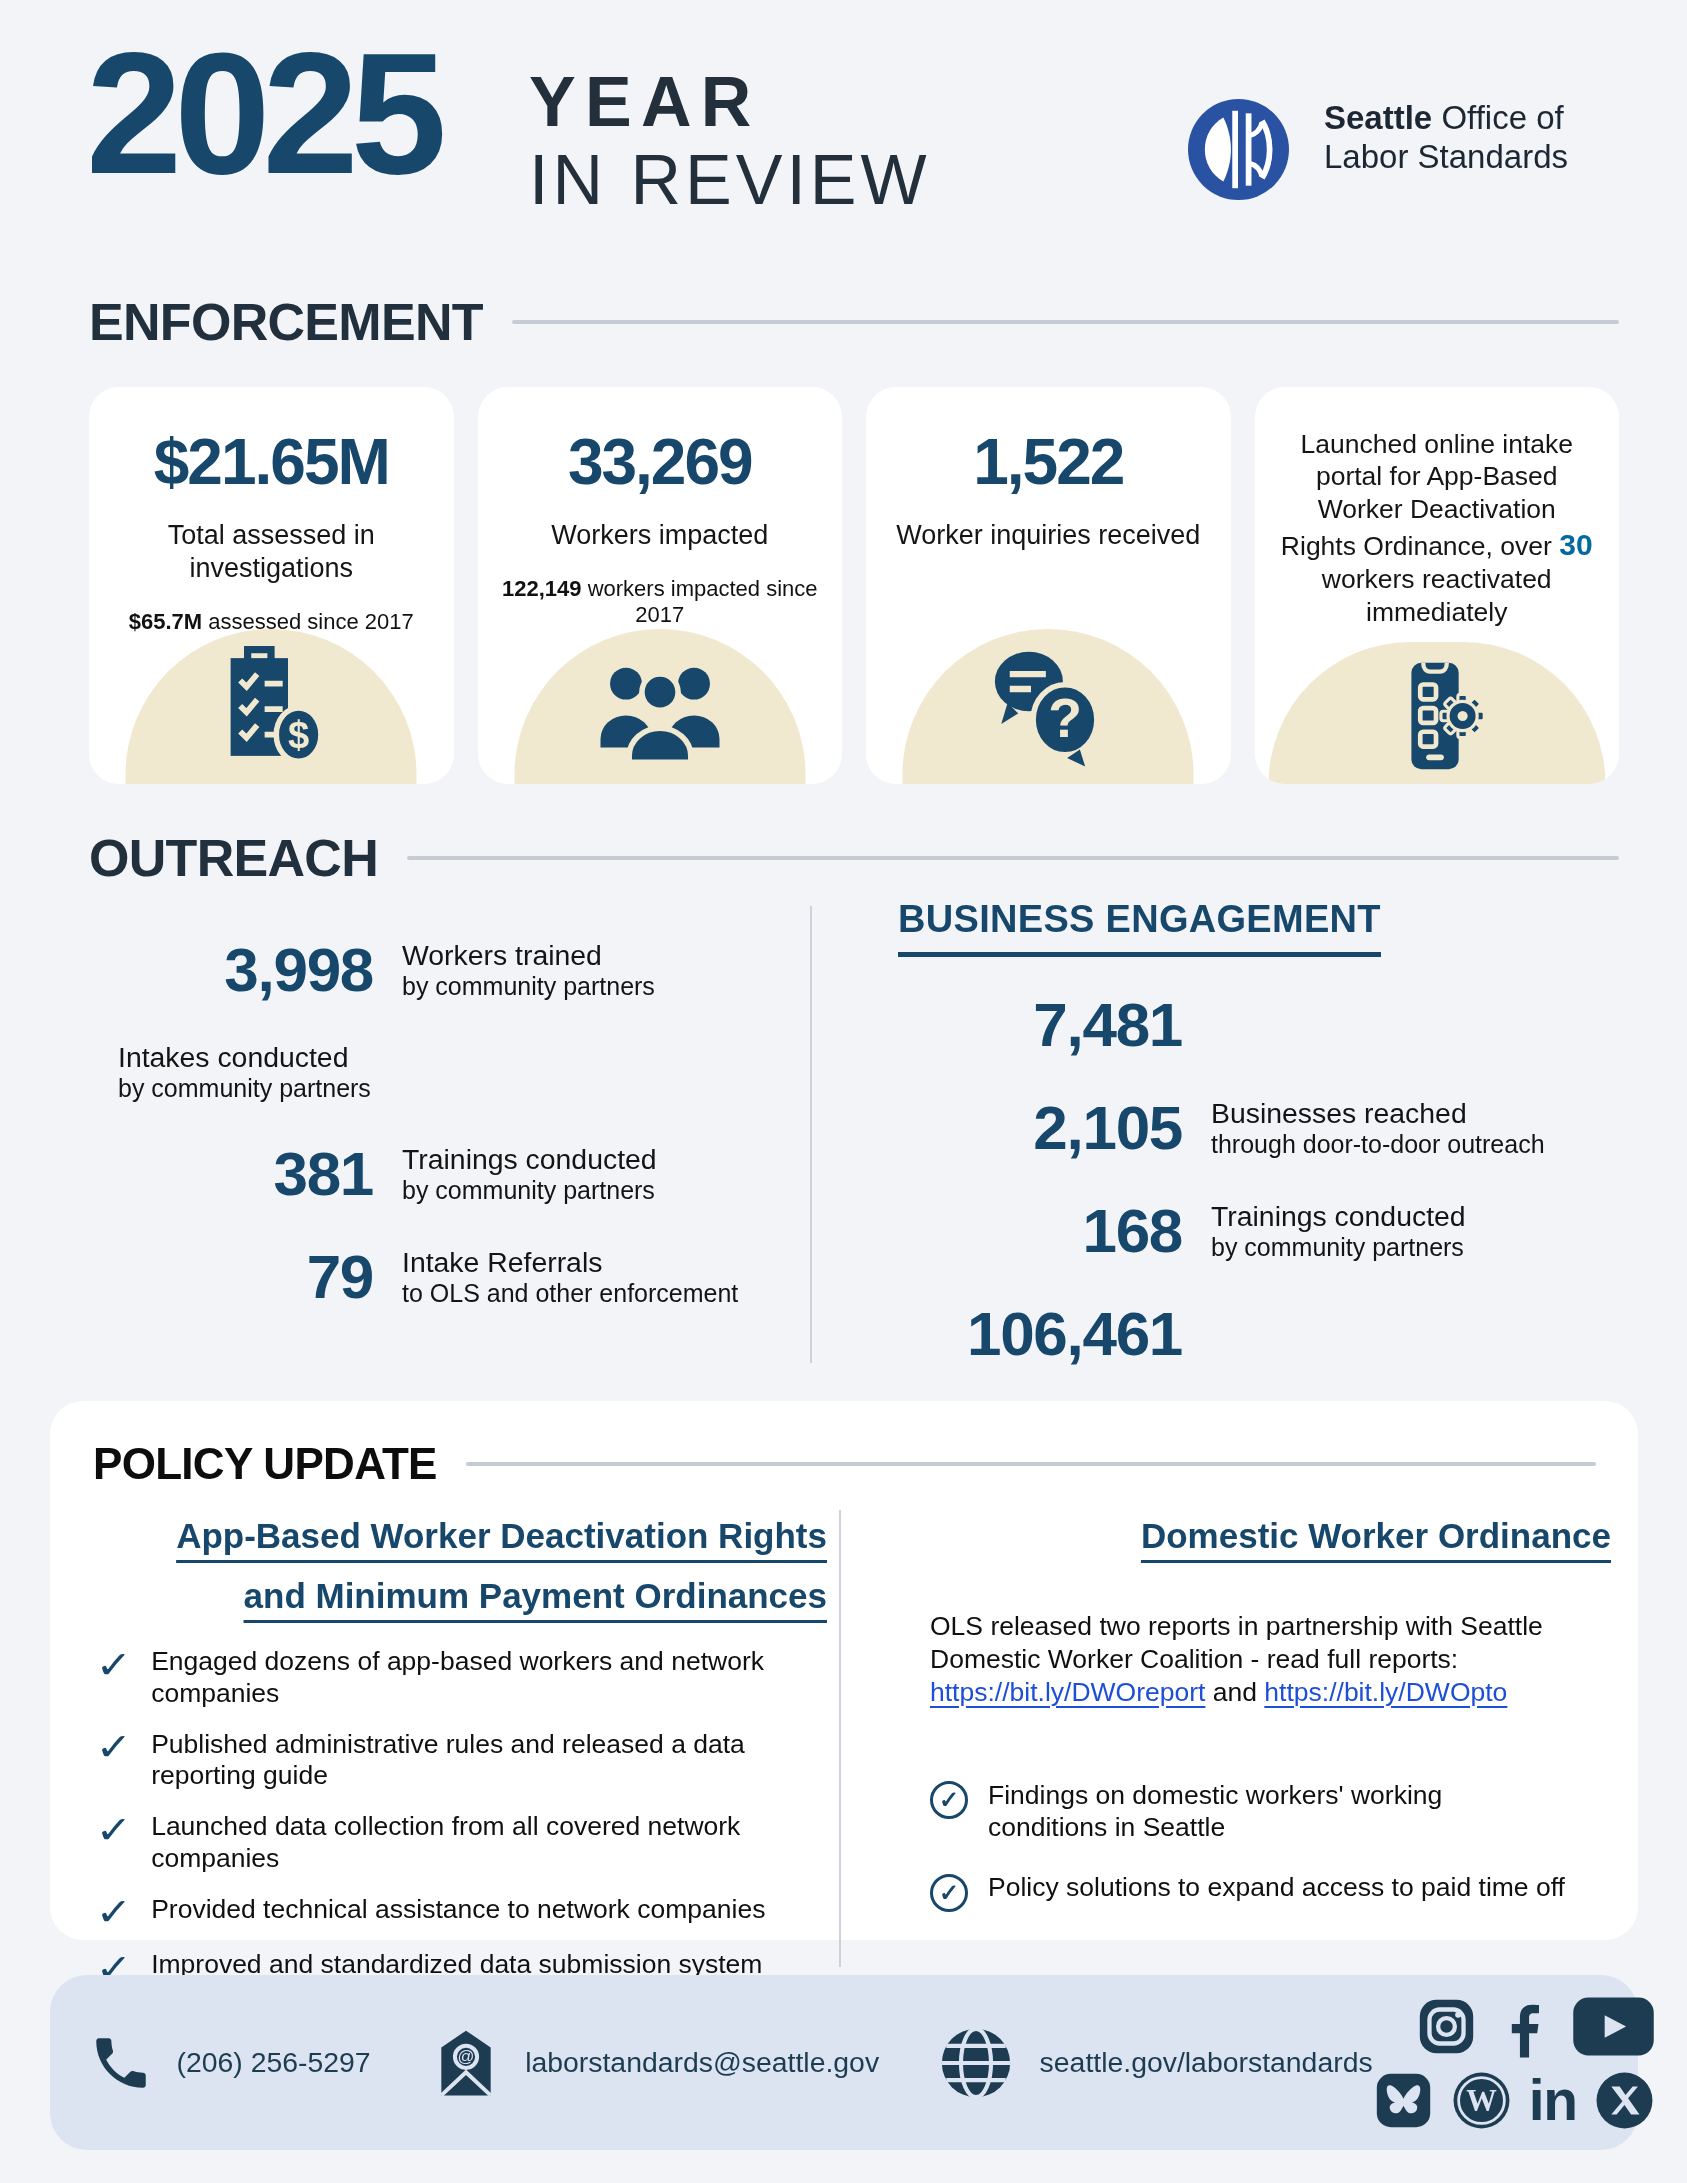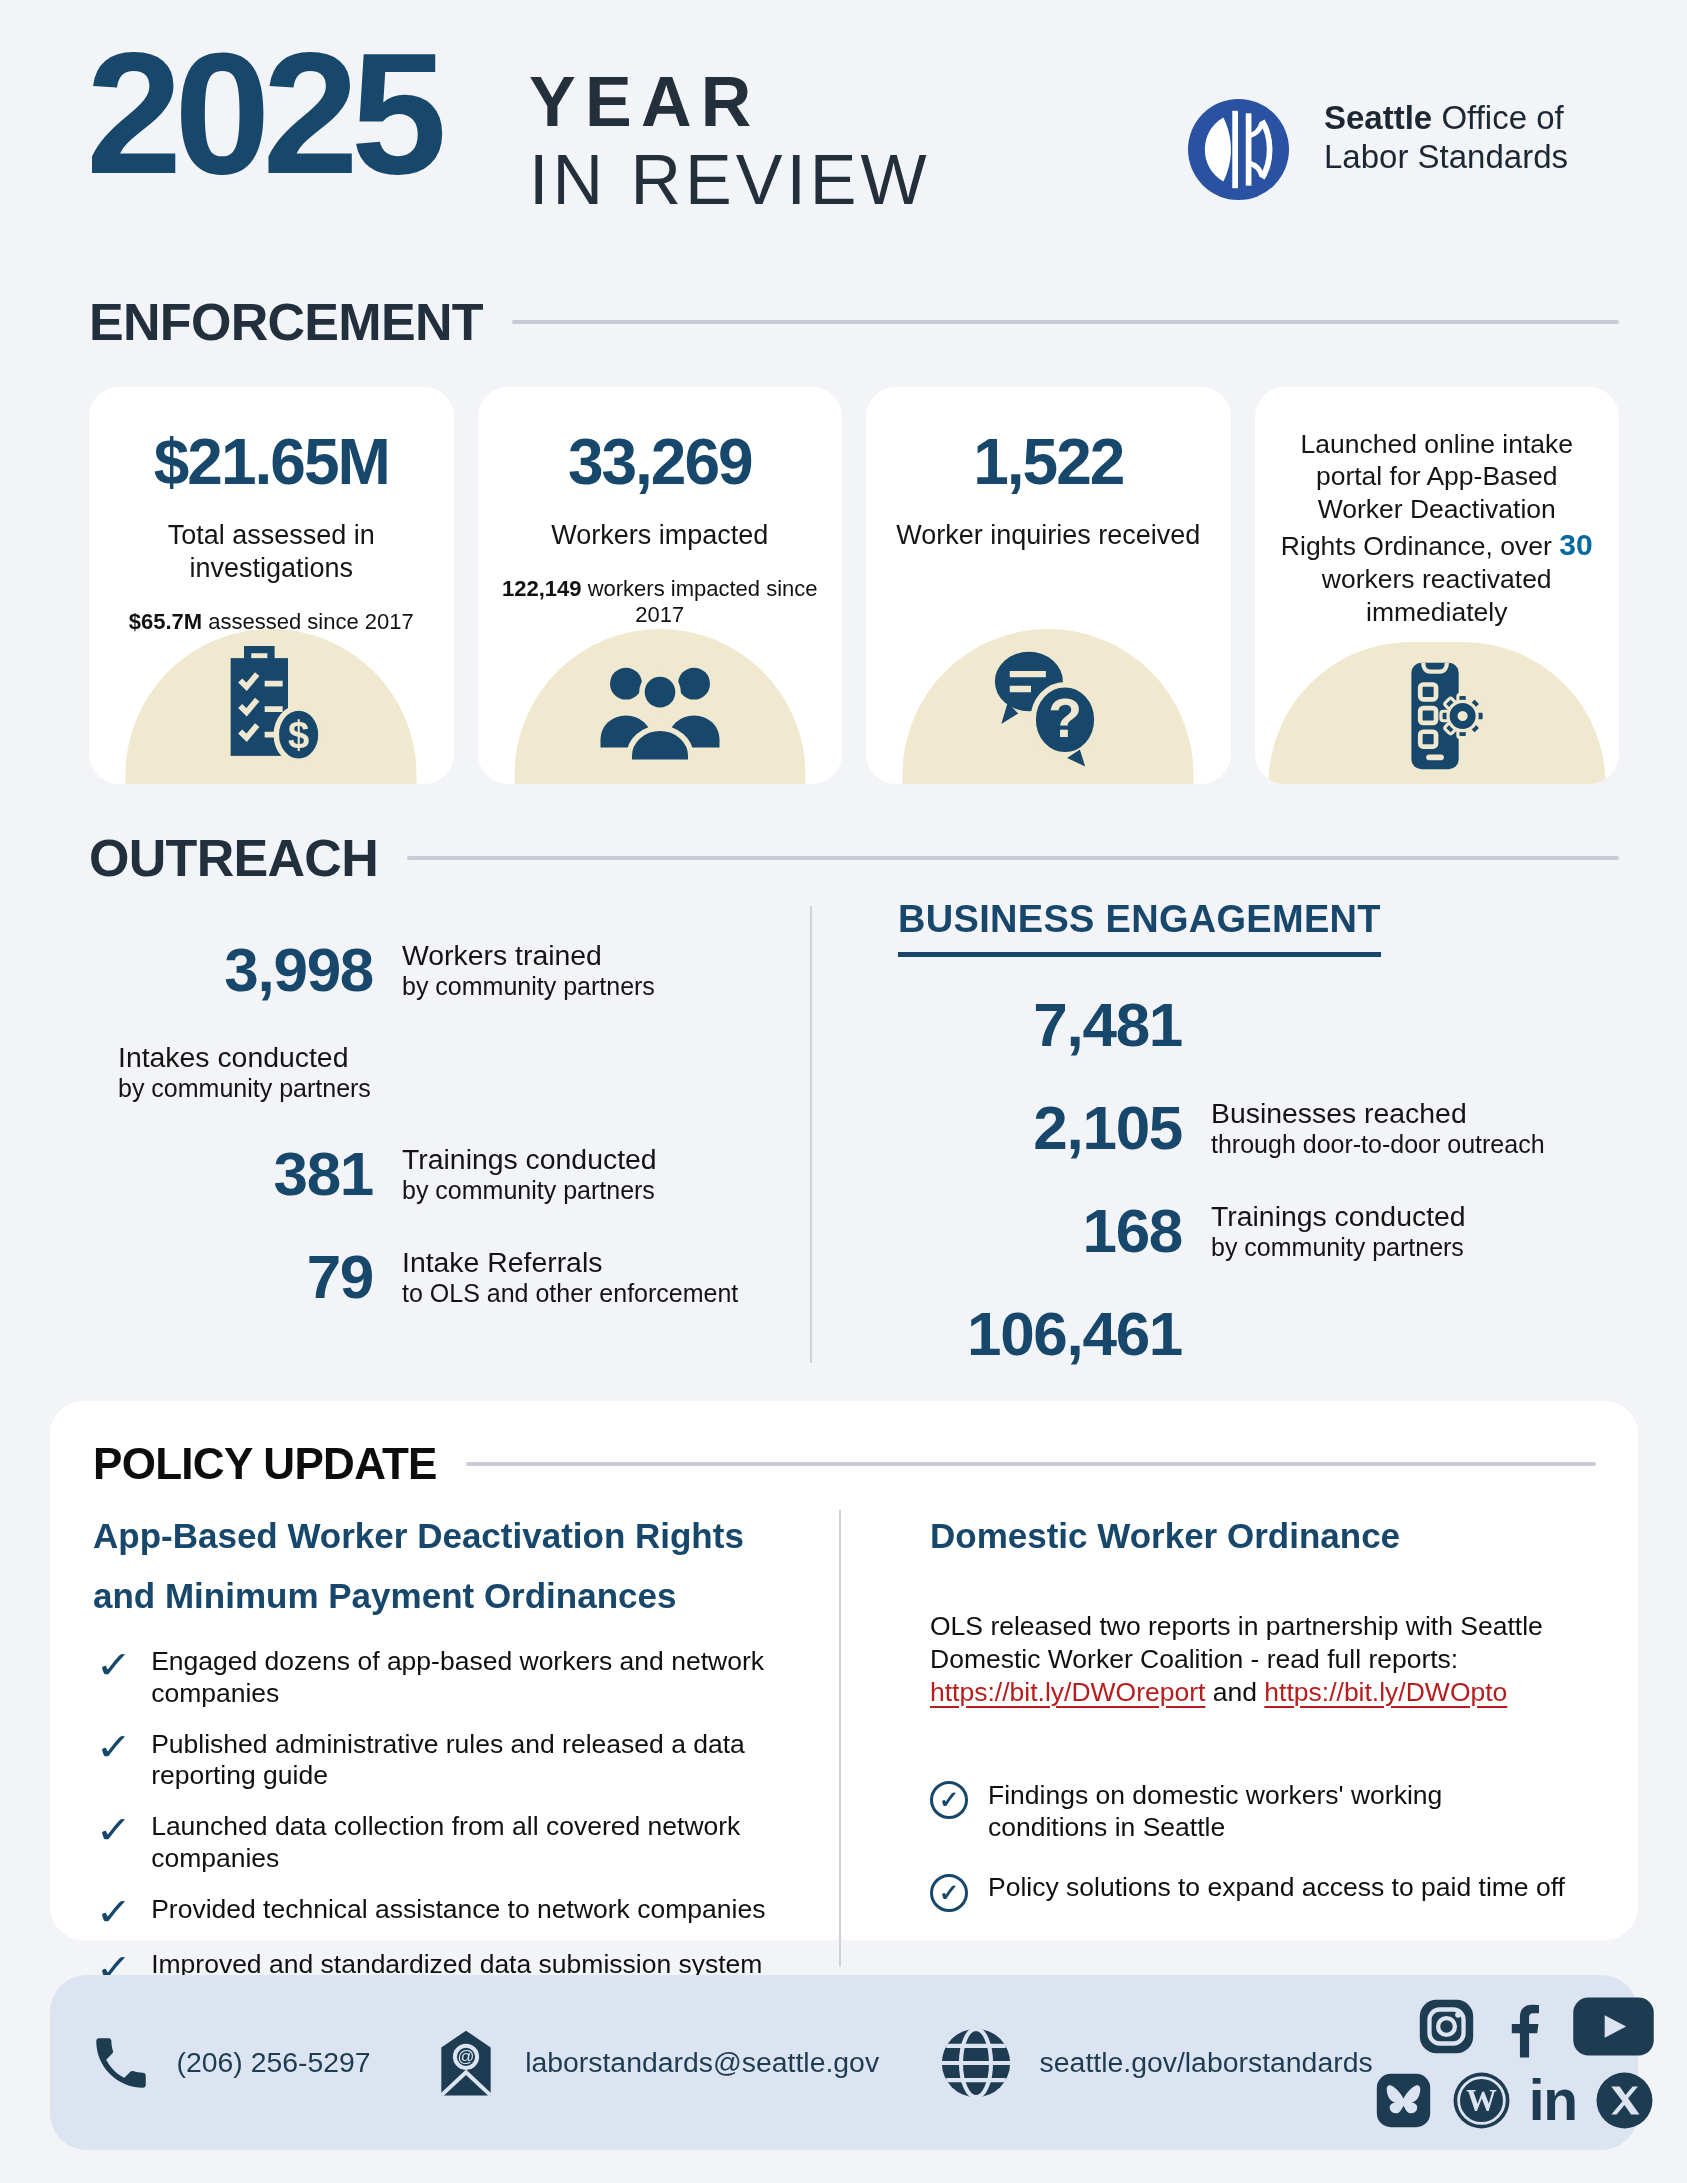--- a/index.html
+++ b/index.html
@@ -54,28 +54,28 @@
 
   
   .policy{position:absolute;left:50px;top:1401px;width:1588px;height:539px;background:#ffffff;
           border-radius:33px;}
   .policy .section-head{left:43px;top:38px;width:1503px;}
   .policy .section-head h2{font-size:44px;}
   .pcol-left{position:absolute;left:43px;top:105px;width:734px;}
   .pcol-right{position:absolute;left:880px;top:105px;width:681px;}
   .pdivider{position:absolute;left:789px;top:109px;width:2px;height:457px;background:#cdd2da;}
   .pheading{font-size:35px;font-weight:800;color:#17476b;line-height:1.72;}
-  .pheading span{text-decoration-thickness:3.3px;text-underline-offset:12px;
-                 text-decoration-color:#17476b;display:block;white-space:nowrap;}
+  .pheading span{text-decoration:underline;text-decoration-thickness:3.3px;text-underline-offset:12px;
+                 text-decoration-color:#17476b;display:block;white-space:nowrap;text-align:right;}
   .pitem{display:flex;margin-top:20px;}
   .pitem .check{flex:none;color:#17476b;font-size:38px;line-height:0.9;margin:1.3px 21px 0 5.3px;
                 font-weight:500;transform:scaleX(1.15);}
   .pitem .ptext{font-size:26.5px;line-height:1.18;color:#101010;width:665px;}
   .dwo-para{margin-top:44px;font-size:26.5px;line-height:1.24;color:#101010;width:655px;}
-  .dwo-para a{color:#b91c1c;text-decoration:underline;text-decoration-thickness:2px;
+  .dwo-para a{color:#1d4ed8;text-decoration:underline;text-decoration-thickness:2px;
               text-underline-offset:5.3px;text-align:right;}
   .citems{margin-top:71px;}
   .citem{display:flex;align-items:flex-start;margin-top:29px;}
   .ccheck{flex:none;width:32px;height:32px;border:3.3px solid #17476b;border-radius:50%;
           color:#17476b;font-size:24px;font-weight:600;display:flex;align-items:center;
           justify-content:center;margin-right:20px;margin-top:1.3px;}
   .ctext{font-size:26.5px;line-height:1.2;color:#101010;width:529px;}
 
   
   .footer{position:absolute;left:50px;top:1975px;width:1588px;height:175px;background:#dce3f1;

